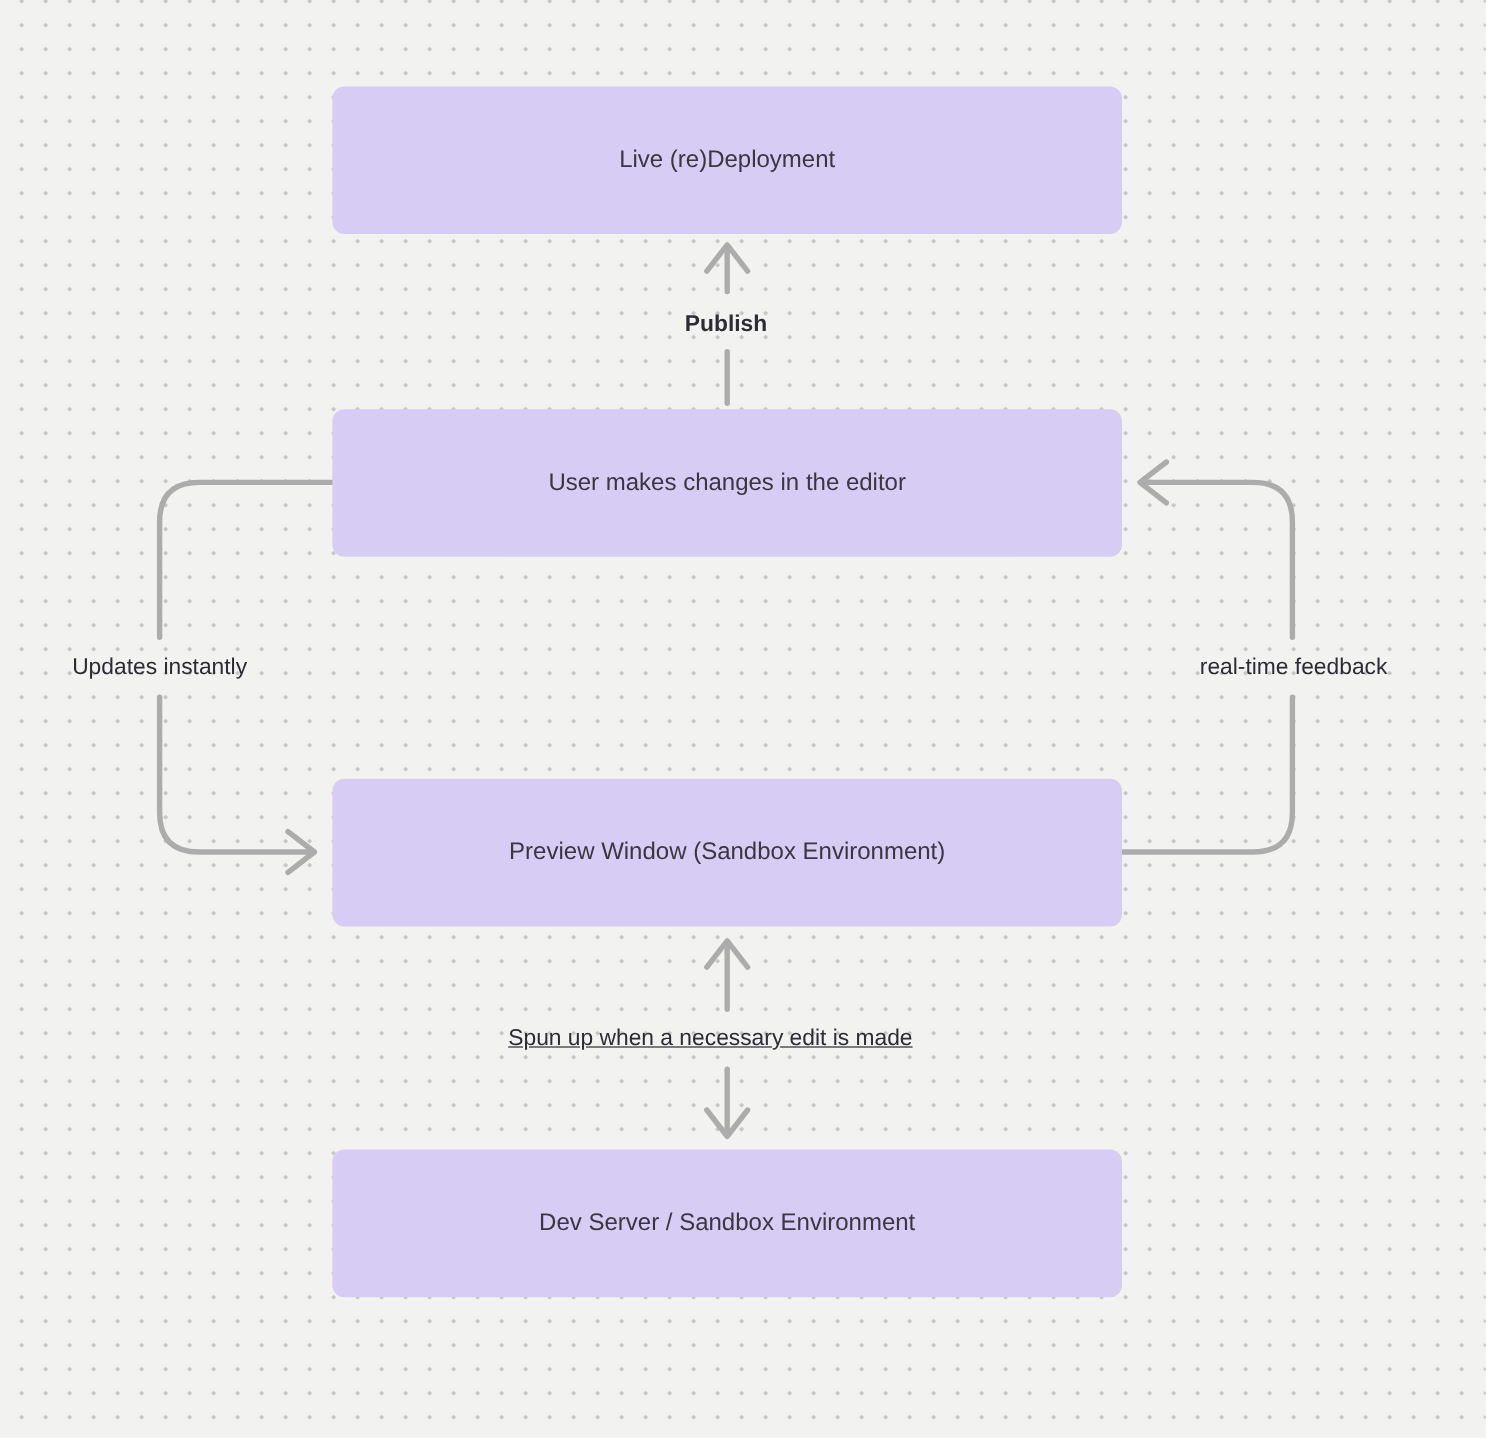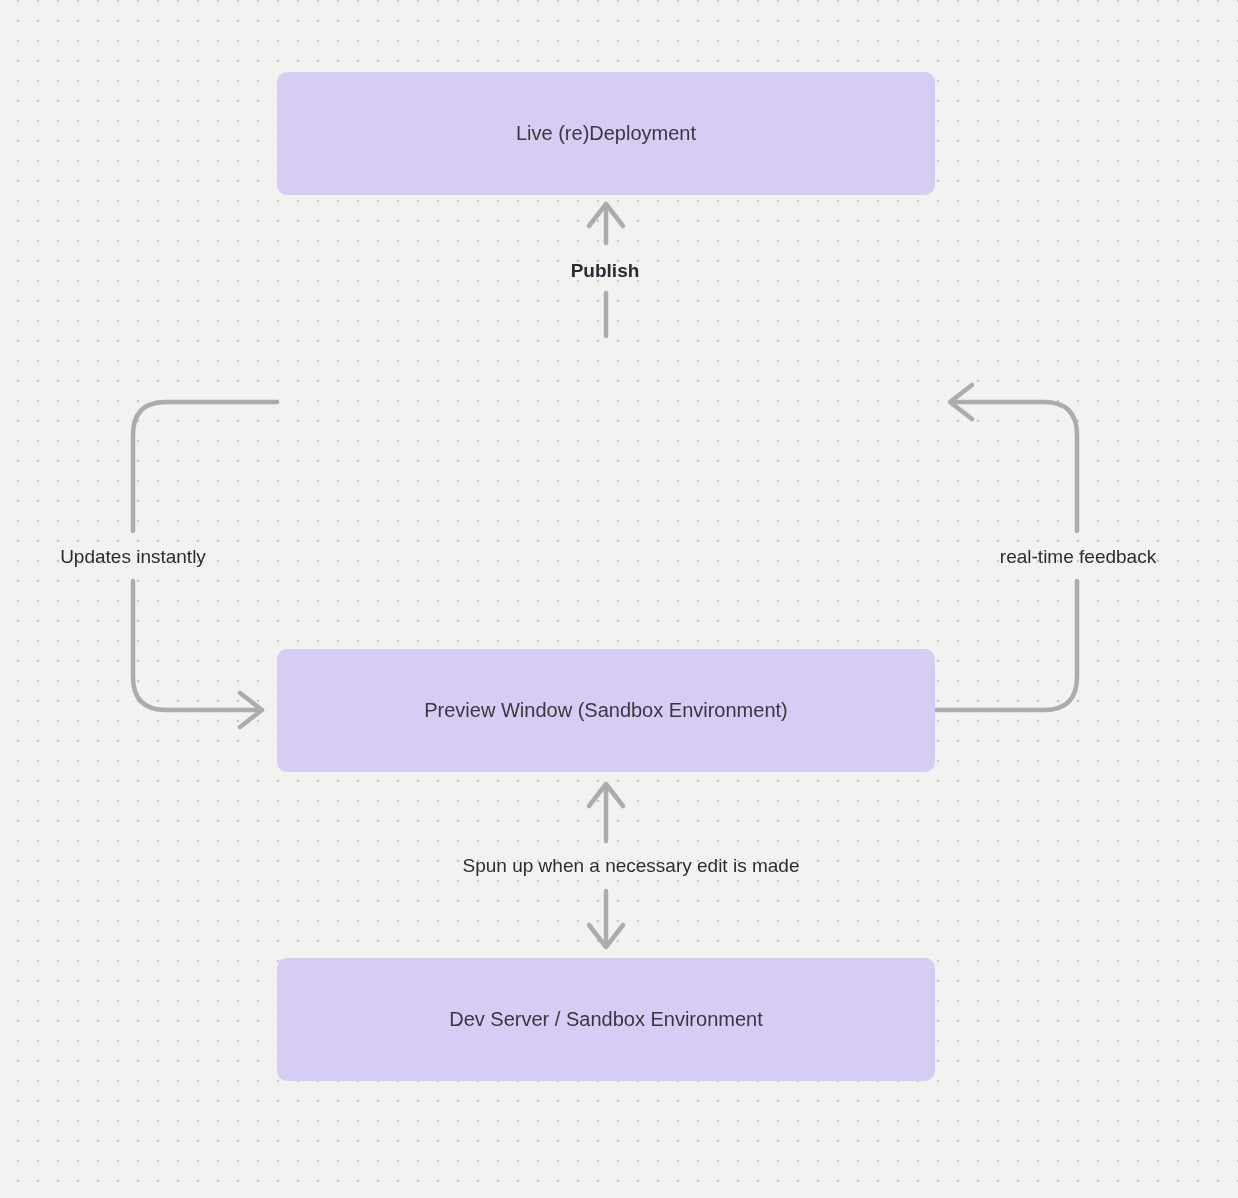--- a/index.html
+++ b/index.html
@@ -52,21 +52,21 @@
   .edge-label {
     position: absolute;
     transform: translate(-50%, -50%);
     font-size: 19px;
     color: #2D2B33;
     white-space: nowrap;
   }
   .label-publish   { left: 605px;  top: 271px; font-weight: bold; }
   .label-updates   { left: 133px;  top: 557px; text-align: right; }
   .label-realtime  { left: 1078px; top: 557px; text-align: center; }
-  .label-spun      { left: 631px;  top: 866px; }
+  .label-spun      { left: 592px;  top: 866px; text-decoration: underline; }
 </style>
 </head>
 <body>
 
 <div class="canvas">
 
   <svg class="edges" viewBox="0 0 1238 1198">
 
     <g>
       <path d="M589 226 L606 204 L623 226"></path>
@@ -91,20 +91,23 @@
       <path d="M606 787 V841"></path>
       <path d="M606 891 V944"></path>
       <path d="M589 925 L606 947 L623 925"></path>
     </g>
   </svg>
 
   <div class="node node-1">
     <span>Live (re)Deployment</span>
   </div>
 
+  <div class="node node-2">
+    <span>User makes changes in the editor</span>
+  </div>
 
   <div class="node node-4">
     <span>Dev Server / Sandbox Environment</span>
   </div>
 
   <div class="node node-3">
     <span>Preview Window (Sandbox Environment)</span>
   </div>
 
   <div class="edge-label label-publish">Publish</div>

